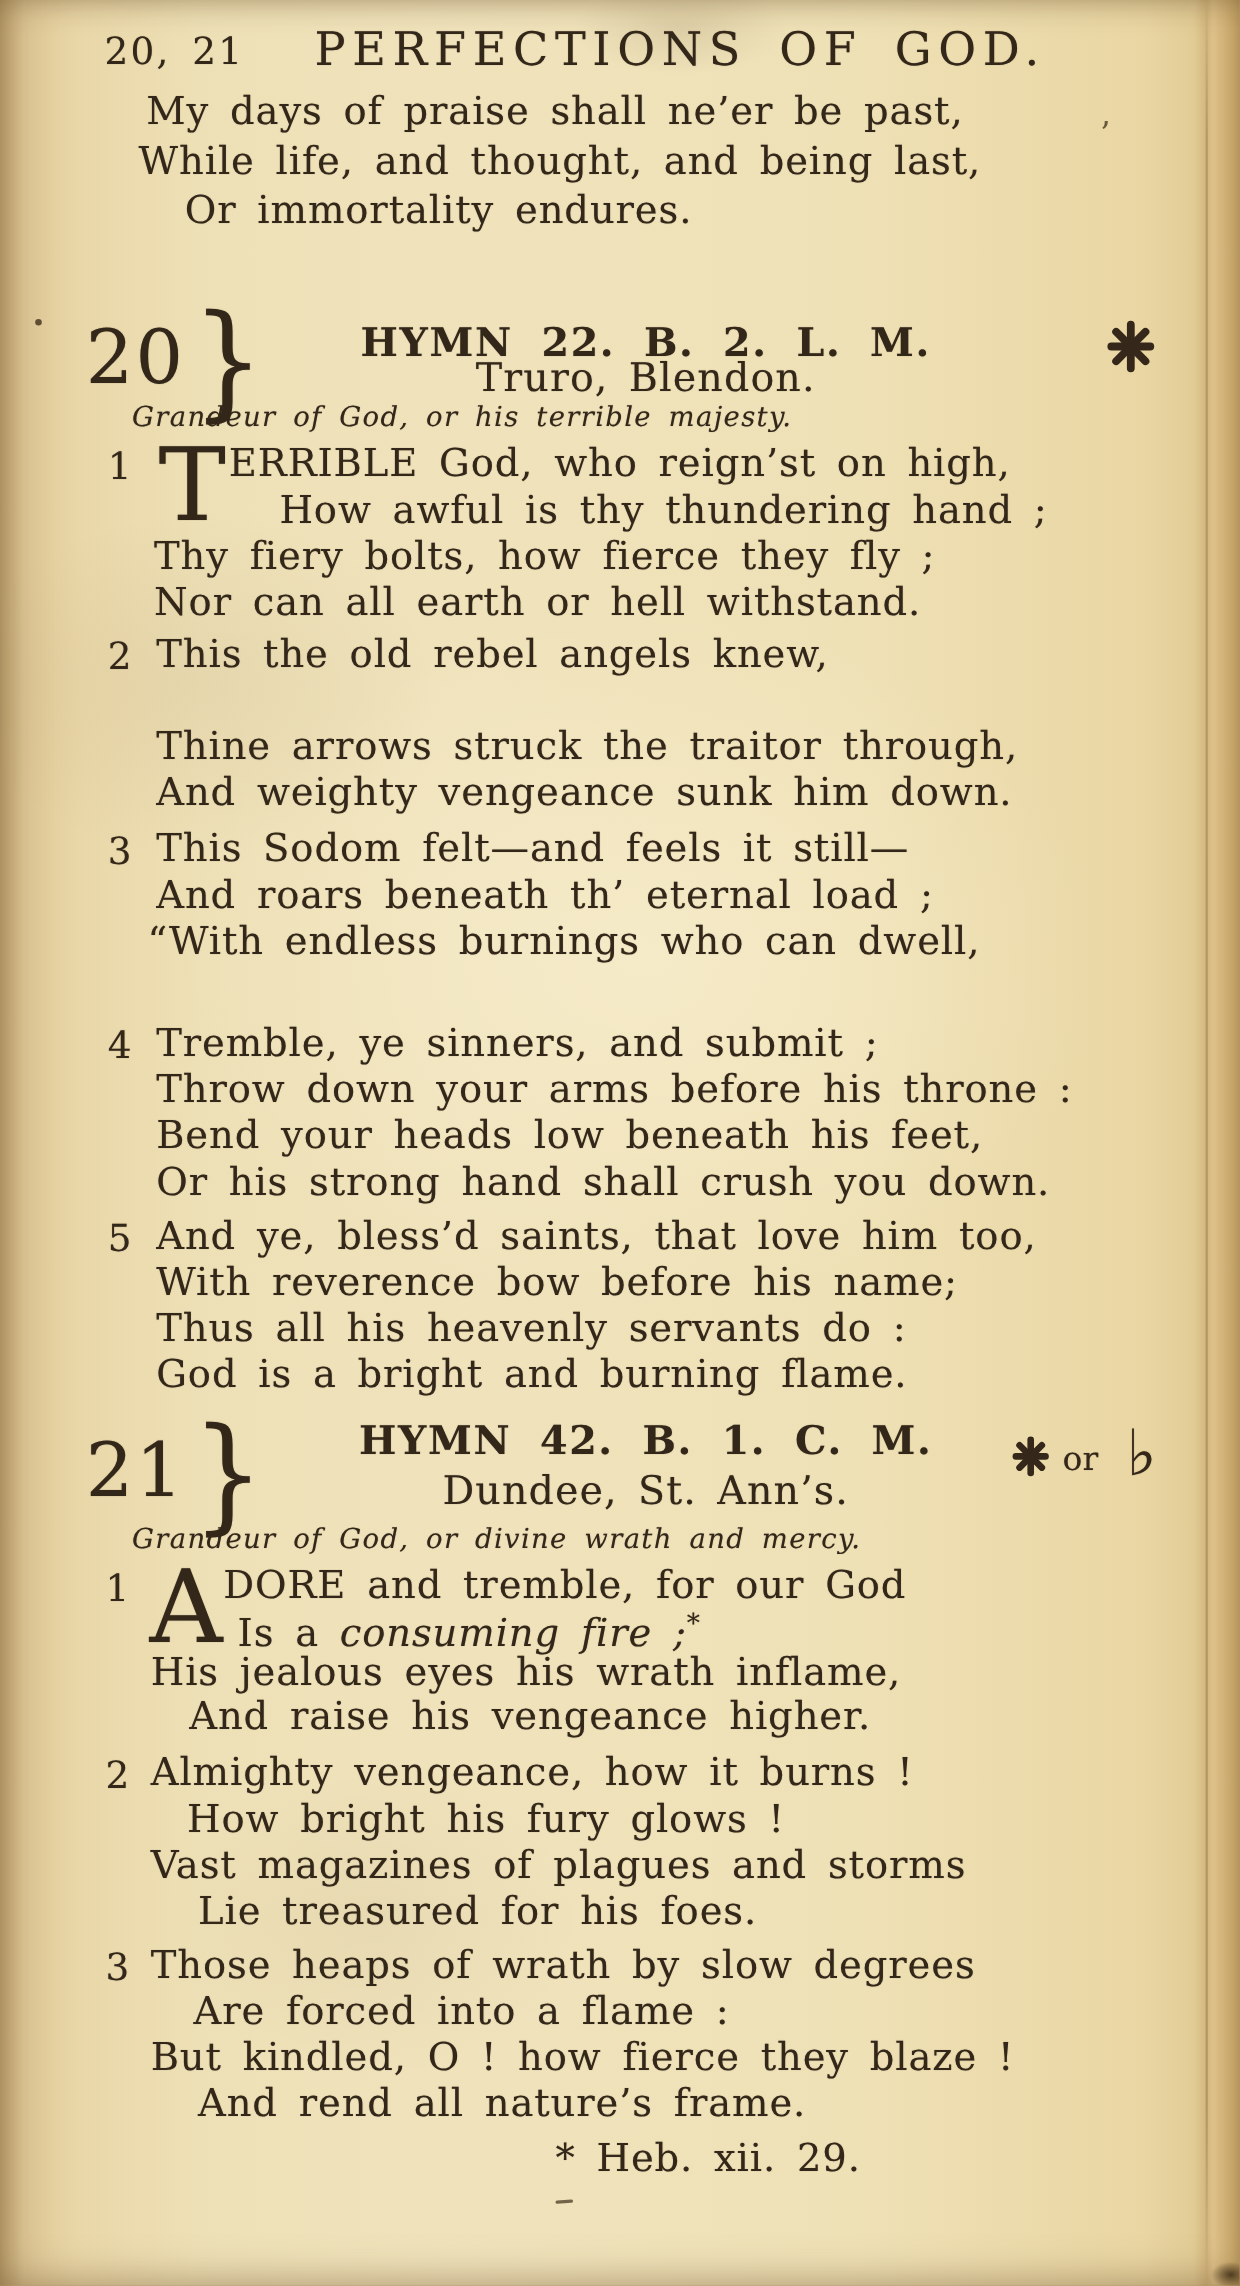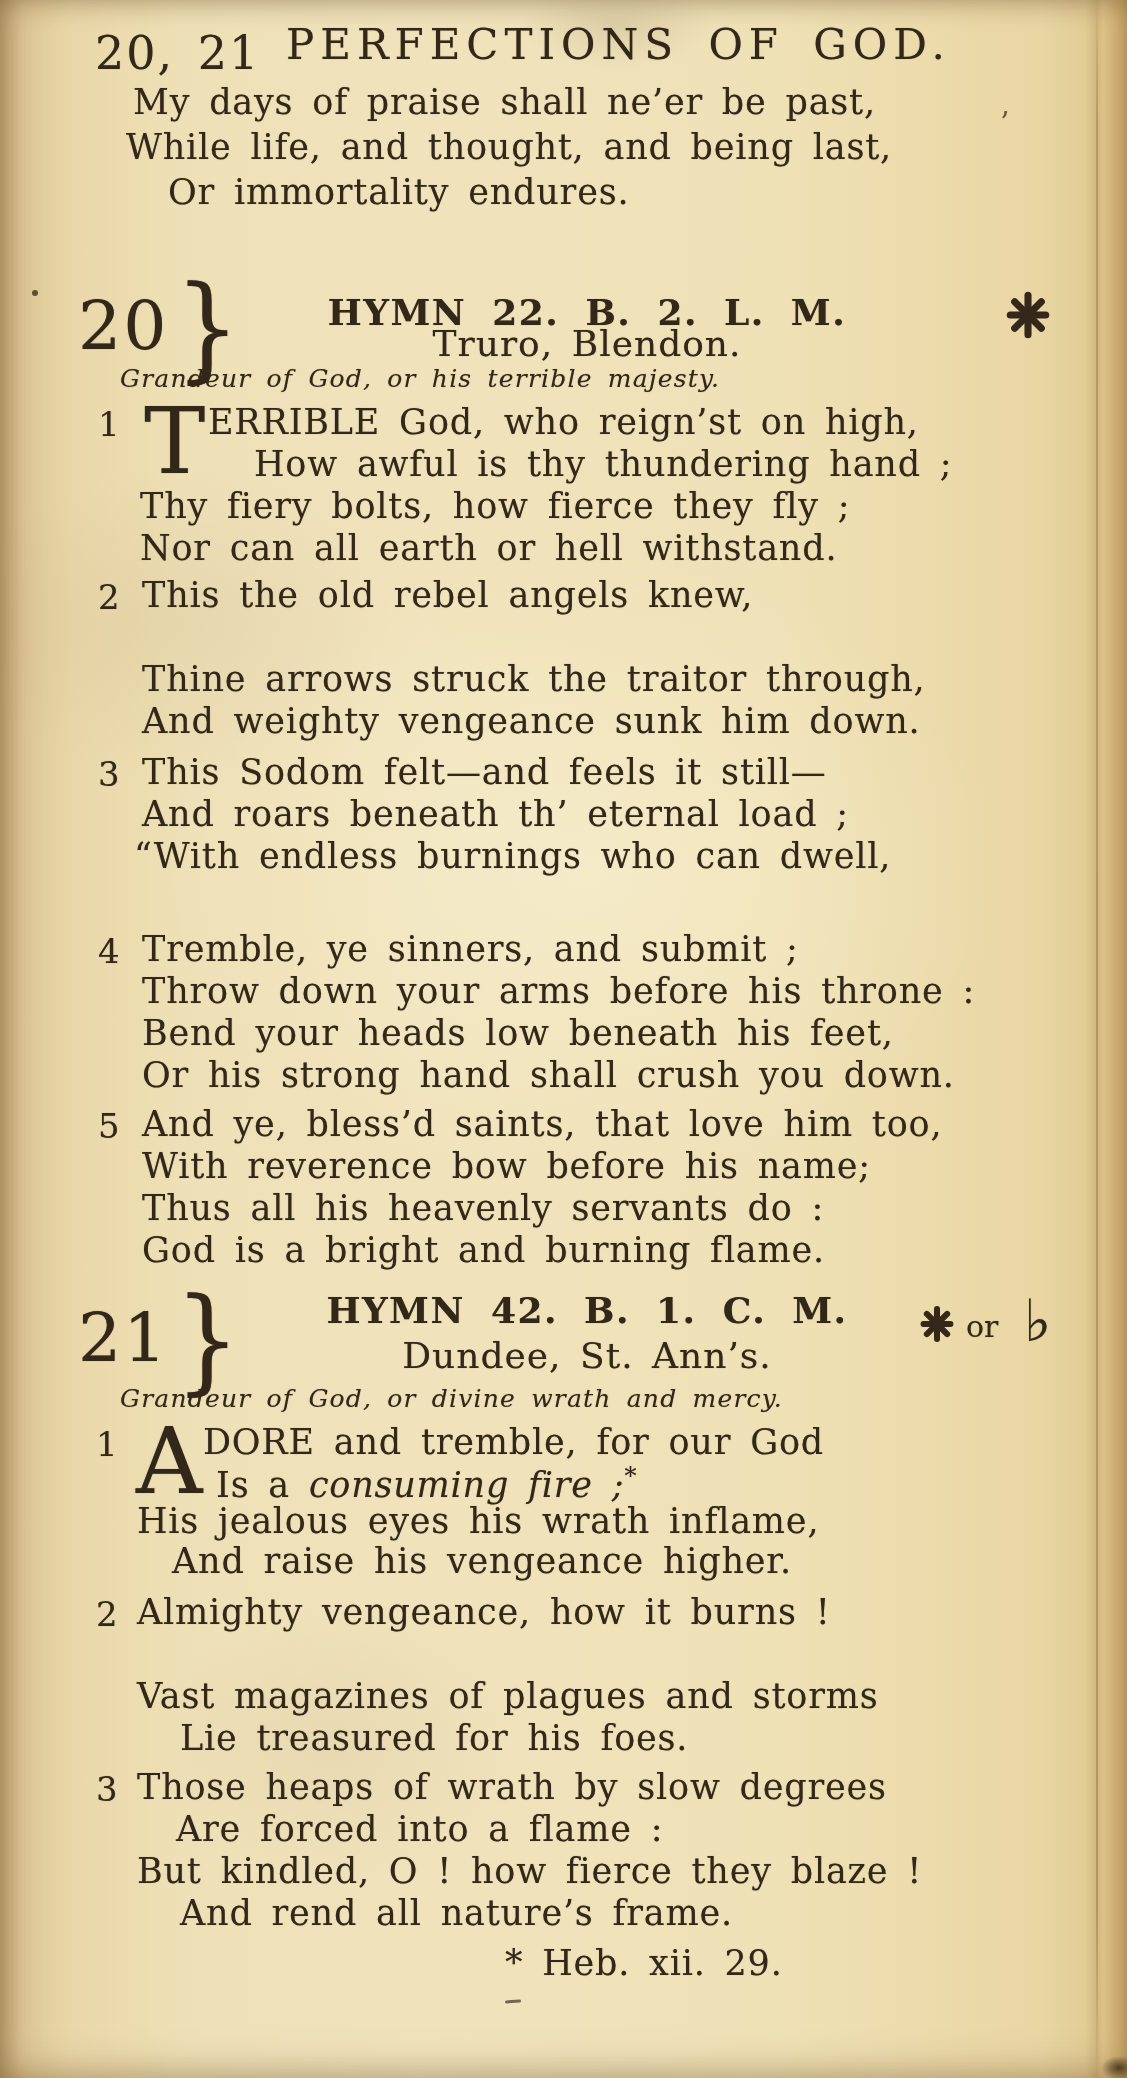--- a/index.html
+++ b/index.html
@@ -30,21 +30,21 @@
     position:absolute;top:0;bottom:0;right:29px;width:2px;
     background:linear-gradient(180deg, rgba(150,125,75,0) 0%, rgba(150,125,75,.5) 6%,
                rgba(150,125,75,.55) 92%, rgba(150,125,75,0) 100%);
   }
   .txt{
     position:absolute;white-space:nowrap;line-height:1;
     font-size:35px;letter-spacing:.8px;word-spacing:7px;
     text-shadow:0 0 1px rgba(56,42,24,.42);
   }
   .vnum{position:absolute;line-height:1;font-size:34px;text-shadow:0 0 1px rgba(56,42,24,.42);}
-  .pagenums{font-size:46px;letter-spacing:2px;}
+  .pagenums{font-size:34px;letter-spacing:2px;}
   .title{font-size:42px;font-weight:normal;letter-spacing:6px;word-spacing:10px;}
   .head-c{position:absolute;left:277px;width:620px;text-align:center;white-space:nowrap;line-height:1;
           text-shadow:0 0 1px rgba(56,42,24,.45);}
   .heading{font-weight:bold;font-size:36px;letter-spacing:1.5px;word-spacing:12px;}
   .tunes{font-size:36px;letter-spacing:1px;word-spacing:6px;}
   .subtitle{font-style:italic;font-size:25px;letter-spacing:1.2px;word-spacing:6px;}
   .hymn-no{position:absolute;display:flex;align-items:flex-start;line-height:1;
            text-shadow:0 0 1px rgba(56,42,24,.5);}
   .hymn-num{font-size:68px;margin-top:16px;letter-spacing:2px;}
   .brace{font-size:114px;line-height:.92;display:inline-block;transform:scaleX(.9);margin-left:2px;}
@@ -145,20 +145,21 @@
   <div class="dropcap" style="left:136px;top:1428px">A</div>
   <div class="txt" style="left:203px;top:1425px">DORE and tremble, for our God</div>
   <div class="txt" style="left:216px;top:1464px">
     <span>Is a </span><span class="it">consuming fire ;</span><span class="fn-mark">*</span>
   </div>
   <div class="txt" style="left:137px;top:1504px">His jealous eyes his wrath inflame,</div>
   <div class="txt" style="left:172px;top:1544px">And raise his vengeance higher.</div>
 
   <div class="vnum" style="left:96px;top:1597px">2</div>
   <div class="txt" style="left:137px;top:1595px">Almighty vengeance, how it burns !</div>
+  <div class="txt" style="left:170px;top:1637px">How bright his fury glows !</div>
   <div class="txt" style="left:137px;top:1679px">Vast magazines of plagues and storms</div>
   <div class="txt" style="left:180px;top:1721px">Lie treasured for his foes.</div>
 
   <div class="vnum" style="left:96px;top:1772px">3</div>
   <div class="txt" style="left:137px;top:1770px">Those heaps of wrath by slow degrees</div>
   <div class="txt" style="left:176px;top:1812px">Are forced into a flame :</div>
   <div class="txt" style="left:137px;top:1854px">But kindled, O ! how fierce they blaze !</div>
   <div class="txt" style="left:180px;top:1896px">And rend all nature’s frame.</div>
 
   <div class="txt" style="left:505px;top:1946px">* Heb. xii. 29.</div>

